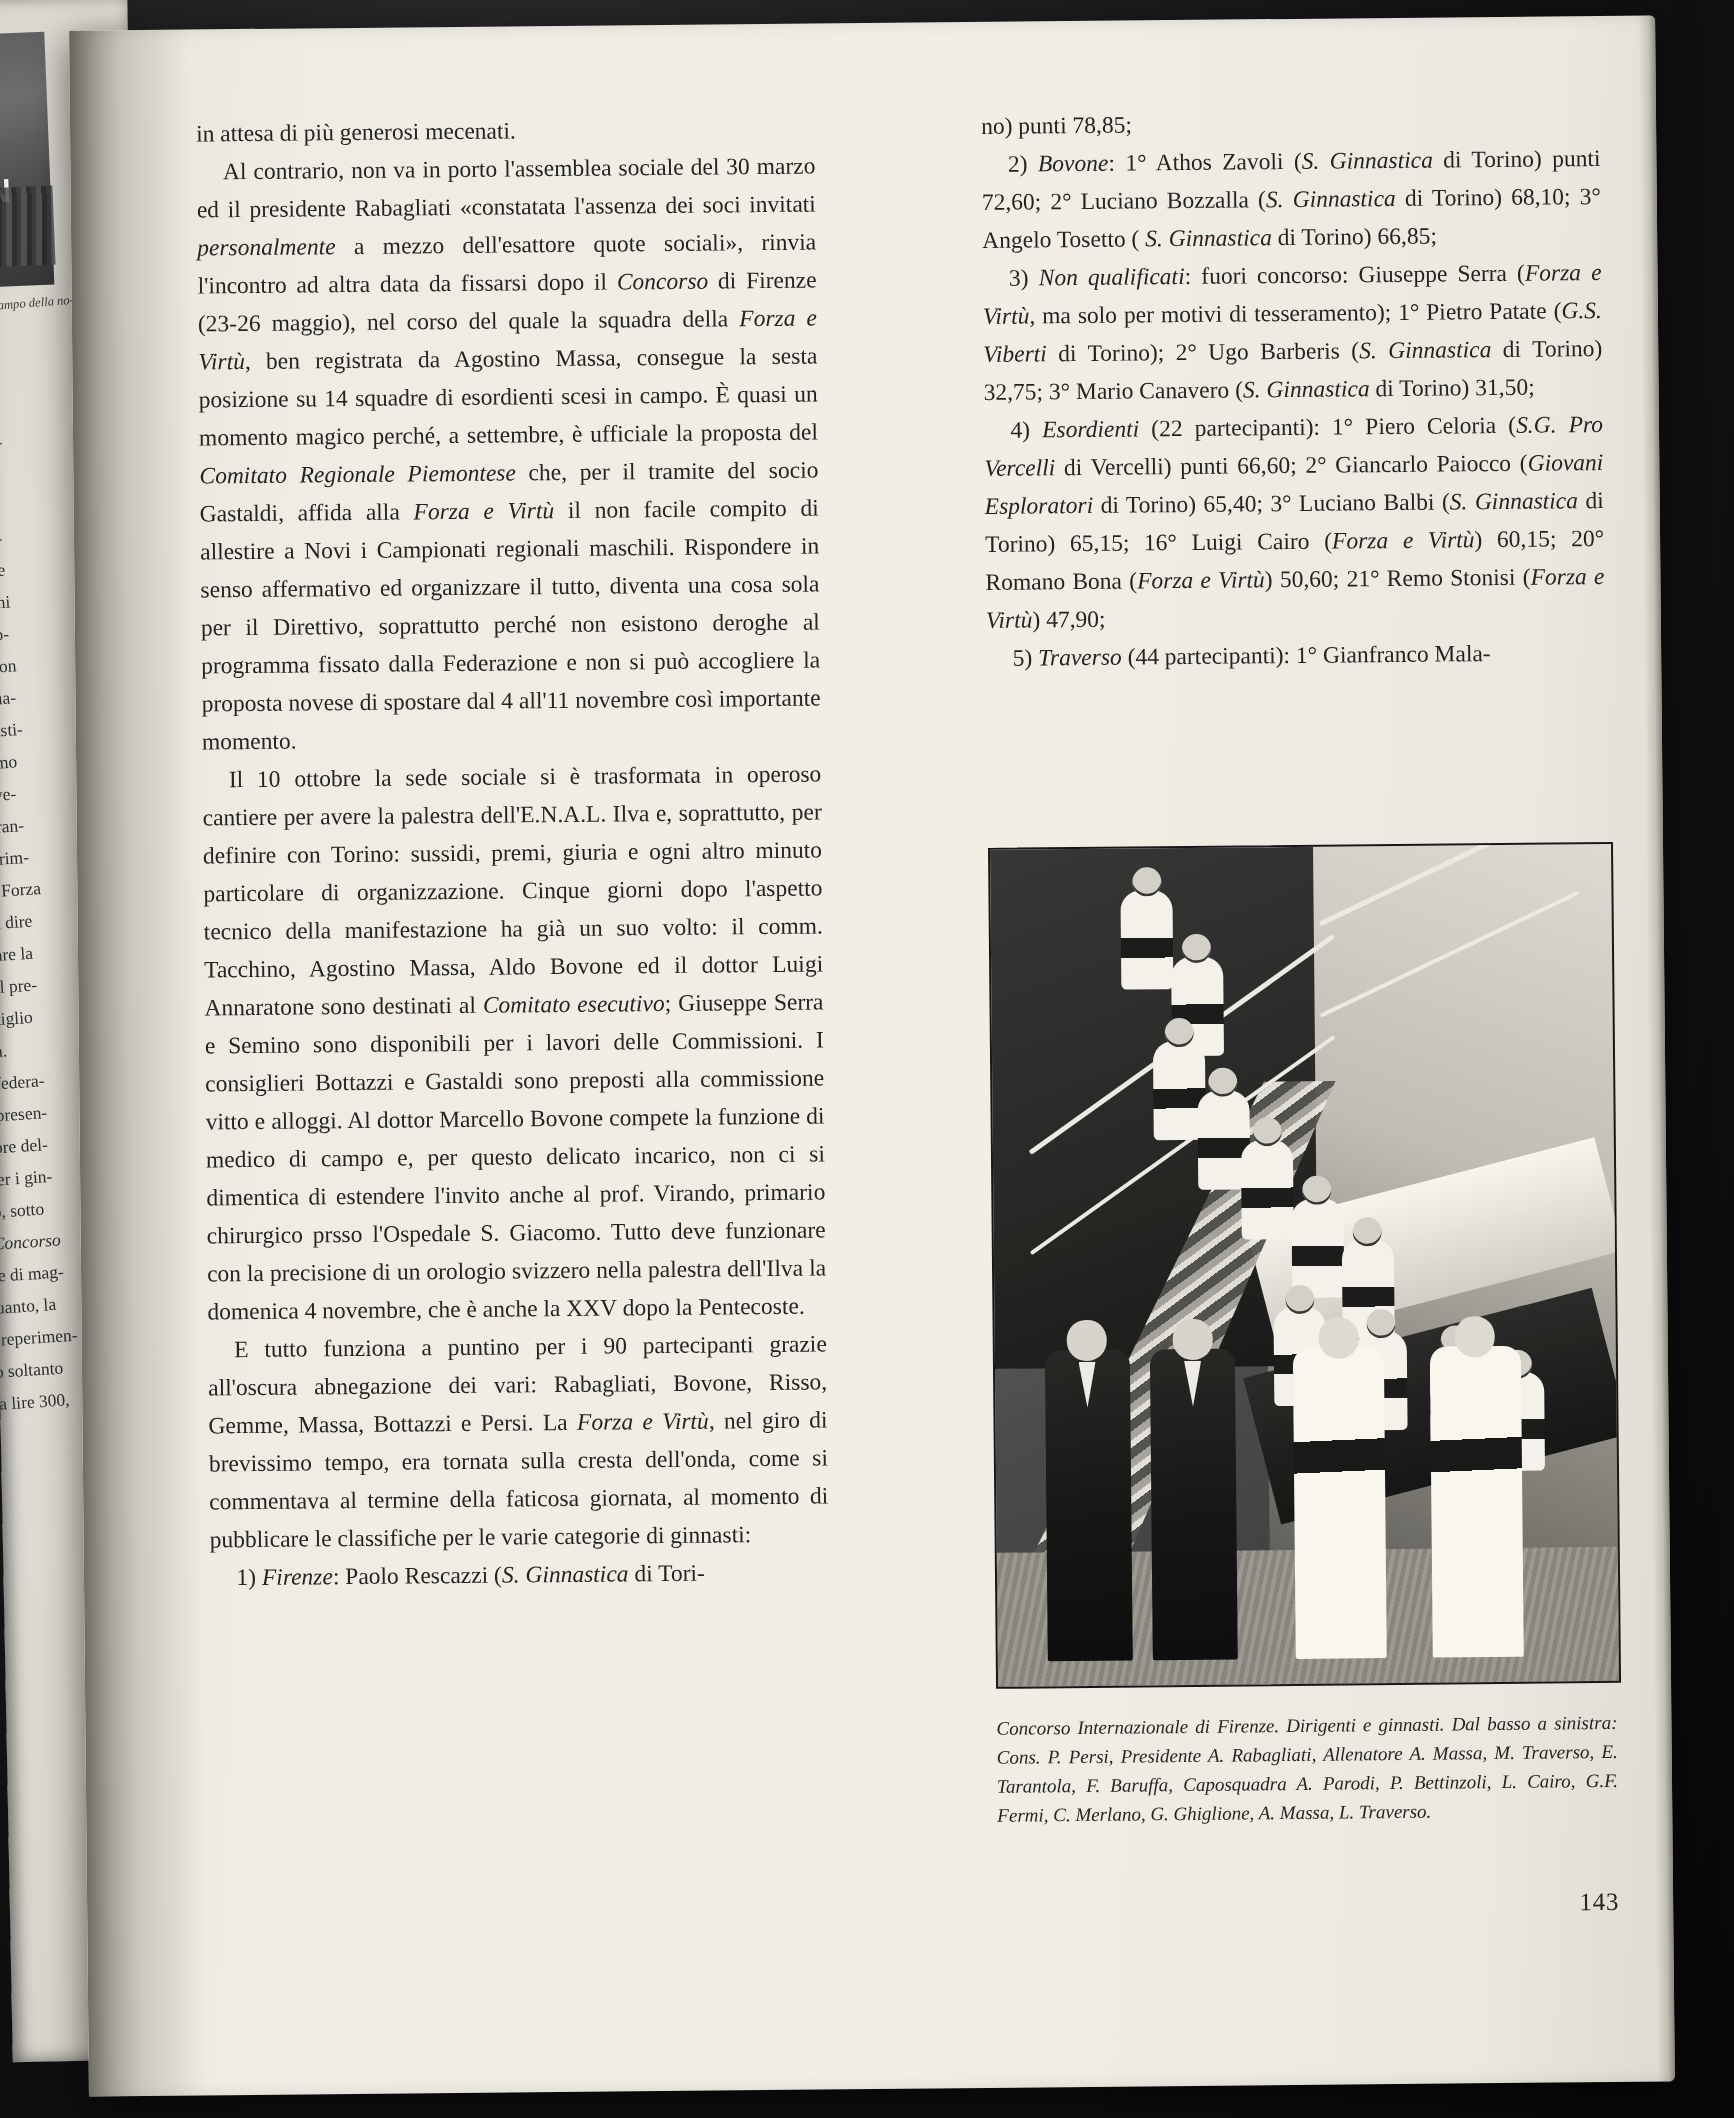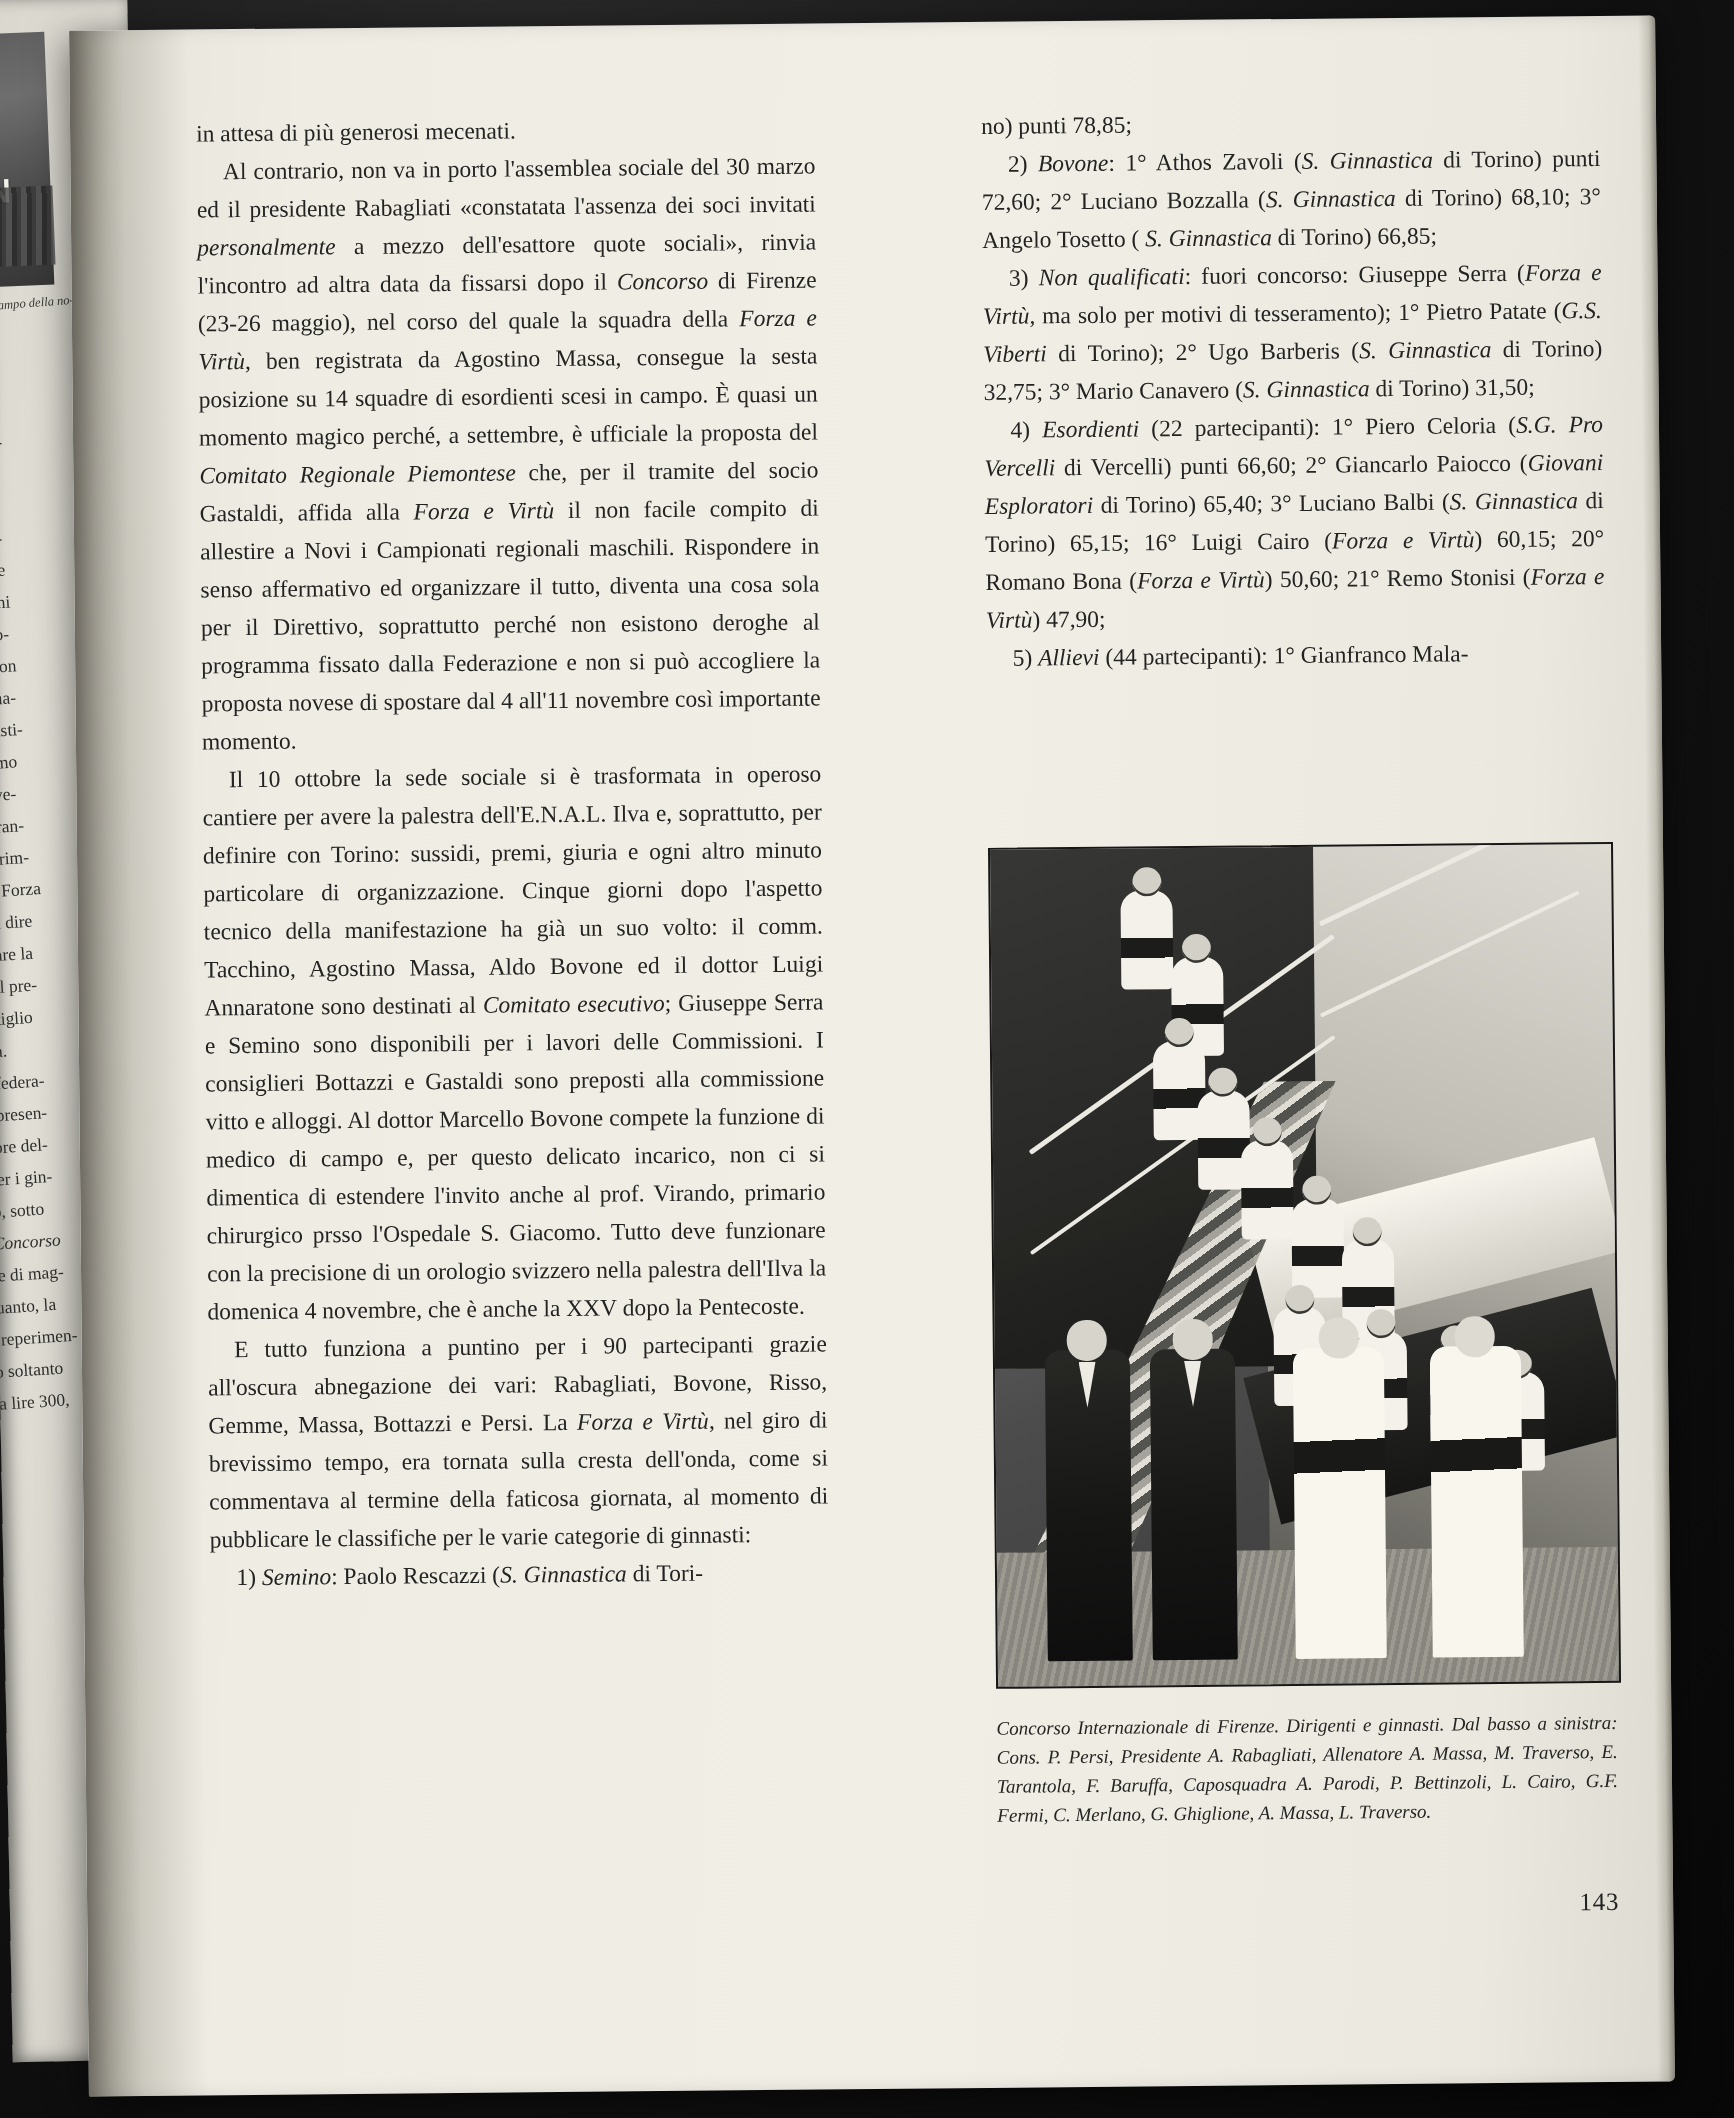--- a/index.html
+++ b/index.html
@@ -195,29 +195,29 @@
   <div id="gutter"></div>
   <div id="edge"></div>
 
   <div id="content">
 
     <div class="col" id="col-left">
         <p class="">in attesa di più generosi mecenati.</p>
         <p class="ind">Al contrario, non va in porto l'assemblea sociale del 30 marzo ed il presidente Rabagliati «constatata l'assenza dei soci invitati <span class="it">personalmente</span> a mezzo dell'esattore quote sociali», rinvia l'incontro ad altra data da fissarsi dopo il <span class="it">Concorso</span> di Firenze (23-26 maggio), nel corso del quale la squadra della <span class="it">Forza e Virtù</span>, ben registrata da Agostino Massa, consegue la sesta posizione su 14 squadre di esordienti scesi in campo. È quasi un momento magico perché, a settembre, è ufficiale la proposta del <span class="it">Comitato Regionale Piemontese</span> che, per il tramite del socio Gastaldi, affida alla <span class="it">Forza e Virtù</span> il non facile compito di allestire a Novi i Campionati regionali maschili. Rispondere in senso affermativo ed organizzare il tutto, diventa una cosa sola per il Direttivo, soprattutto perché non esistono deroghe al programma fissato dalla Federazione e non si può accogliere la proposta novese di spostare dal 4 all'11 novembre così importante momento.</p>
         <p class="ind">Il 10 ottobre la sede sociale si è trasformata in operoso cantiere per avere la palestra dell'E.N.A.L. Ilva e, soprattutto, per definire con Torino: sussidi, premi, giuria e ogni altro minuto particolare di organizzazione. Cinque giorni dopo l'aspetto tecnico della manifestazione ha già un suo volto: il comm. Tacchino, Agostino Massa, Aldo Bovone ed il dottor Luigi Annaratone sono destinati al <span class="it">Comitato esecutivo</span>; Giuseppe Serra e Semino sono disponibili per i lavori delle Commissioni. I consiglieri Bottazzi e Gastaldi sono preposti alla commissione vitto e alloggi. Al dottor Marcello Bovone compete la funzione di medico di campo e, per questo delicato incarico, non ci si dimentica di estendere l'invito anche al prof. Virando, primario chirurgico prsso l'Ospedale S. Giacomo. Tutto deve funzionare con la precisione di un orologio svizzero nella palestra dell'Ilva la domenica 4 novembre, che è anche la XXV dopo la Pentecoste.</p>
         <p class="ind">E tutto funziona a puntino per i 90 partecipanti grazie all'oscura abnegazione dei vari: Rabagliati, Bovone, Risso, Gemme, Massa, Bottazzi e Persi. La <span class="it">Forza e Virtù</span>, nel giro di brevissimo tempo, era tornata sulla cresta dell'onda, come si commentava al termine della faticosa giornata, al momento di pubblicare le classifiche per le varie categorie di ginnasti:</p>
-        <p class="ind">1) <span class="it">Semino</span>: Paolo Rescazzi (<span class="it">S. Ginnastica</span> di Tori-</p>
+        <p class="ind">1) <span class="it">Firenze</span>: Paolo Rescazzi (<span class="it">S. Ginnastica</span> di Tori-</p>
       </div>
 
     <div class="col" id="col-right">
         <p class="">no) punti 78,85;</p>
         <p class="ind">2) <span class="it">Bovone</span>: 1° Athos Zavoli (<span class="it">S. Ginnastica</span> di Torino) punti 72,60; 2° Luciano Bozzalla (<span class="it">S. Ginnastica</span> di Torino) 68,10; 3° Angelo Tosetto ( <span class="it">S. Ginnastica</span> di Torino) 66,85;</p>
         <p class="ind">3) <span class="it">Non qualificati</span>: fuori concorso: Giuseppe Serra (<span class="it">Forza e Virtù</span>, ma solo per motivi di tesseramento); 1° Pietro Patate (<span class="it">G.S. Viberti</span> di Torino); 2° Ugo Barberis (<span class="it">S. Ginnastica</span> di Torino) 32,75; 3° Mario Canavero (<span class="it">S. Ginnastica</span> di Torino) 31,50;</p>
         <p class="ind">4) <span class="it">Esordienti</span> (22 partecipanti): 1° Piero Celoria (<span class="it">S.G. Pro Vercelli</span> di Vercelli) punti 66,60; 2° Giancarlo Paiocco (<span class="it">Giovani Esploratori</span> di Torino) 65,40; 3° Luciano Balbi (<span class="it">S. Ginnastica</span> di Torino) 65,15; 16° Luigi Cairo (<span class="it">Forza e Virtù</span>) 60,15; 20° Romano Bona (<span class="it">Forza e Virtù</span>) 50,60; 21° Remo Stonisi (<span class="it">Forza e Virtù</span>) 47,90;</p>
-        <p class="ind">5) <span class="it">Allievi</span> (44 partecipanti): 1° Gianfranco Mala-</p>
+        <p class="ind">5) <span class="it">Traverso</span> (44 partecipanti): 1° Gianfranco Mala-</p>
       </div>
 
     <div id="photo-wrap">
       <div id="photo">
         <div class="ph-wall"></div>
         <div class="ph-dark"></div>
         <div class="ph-band"></div>
         <div class="ph-bandk"></div>
         <div class="ph-stair"></div>
         <div class="ph-rail r1"></div>

